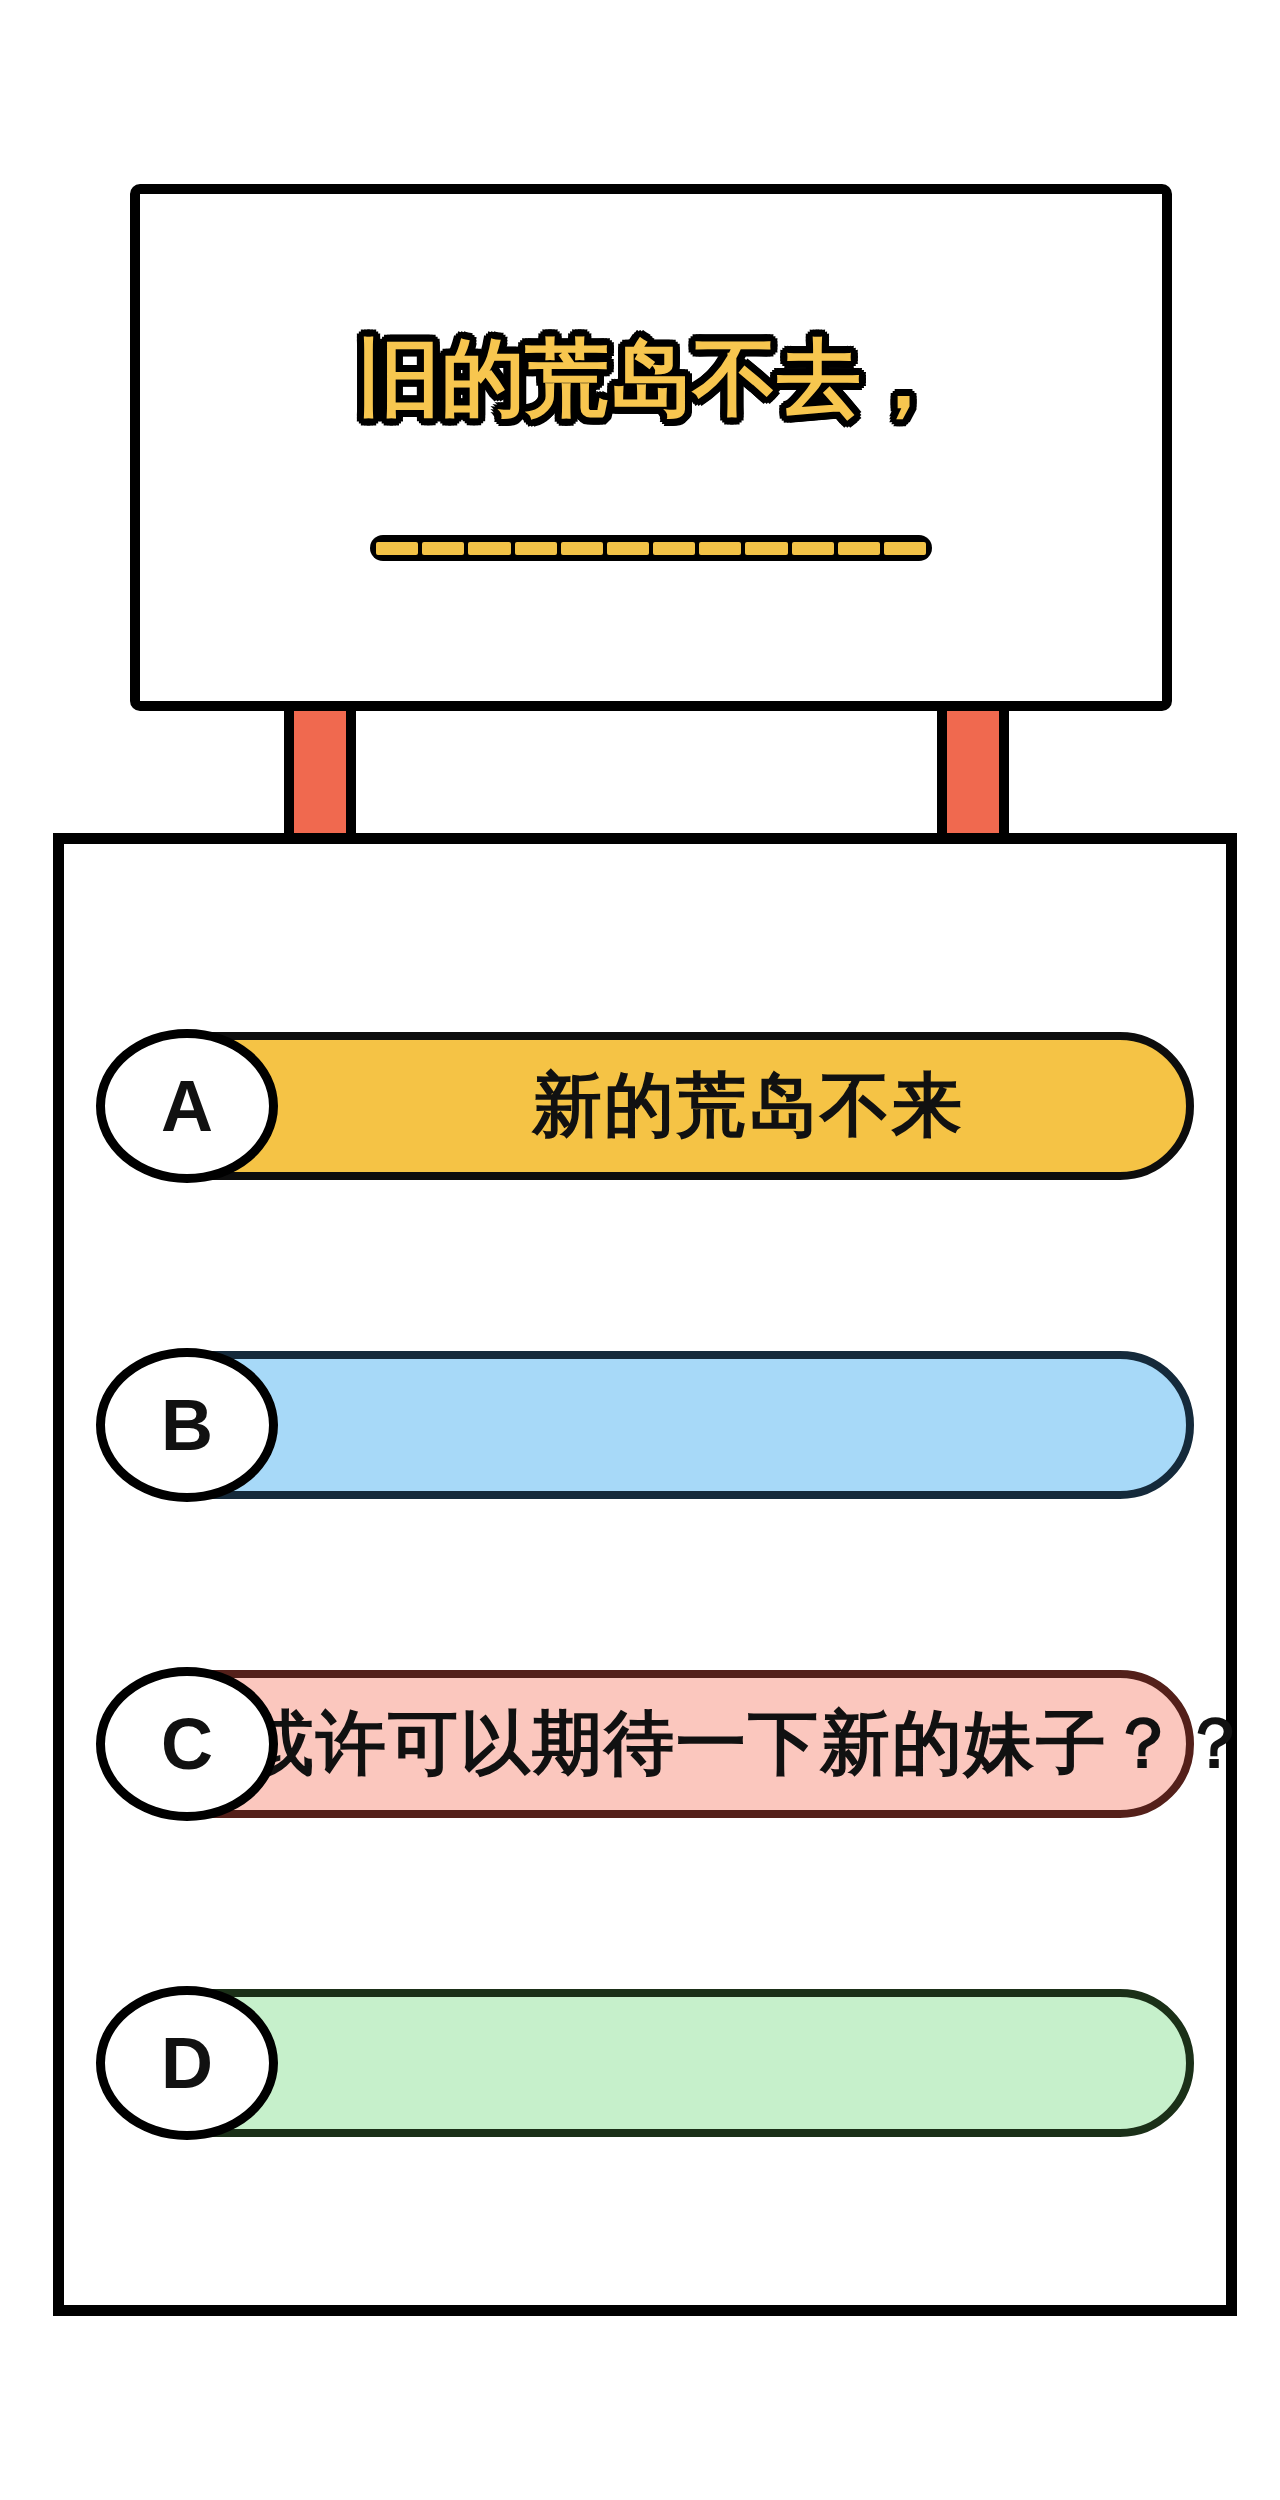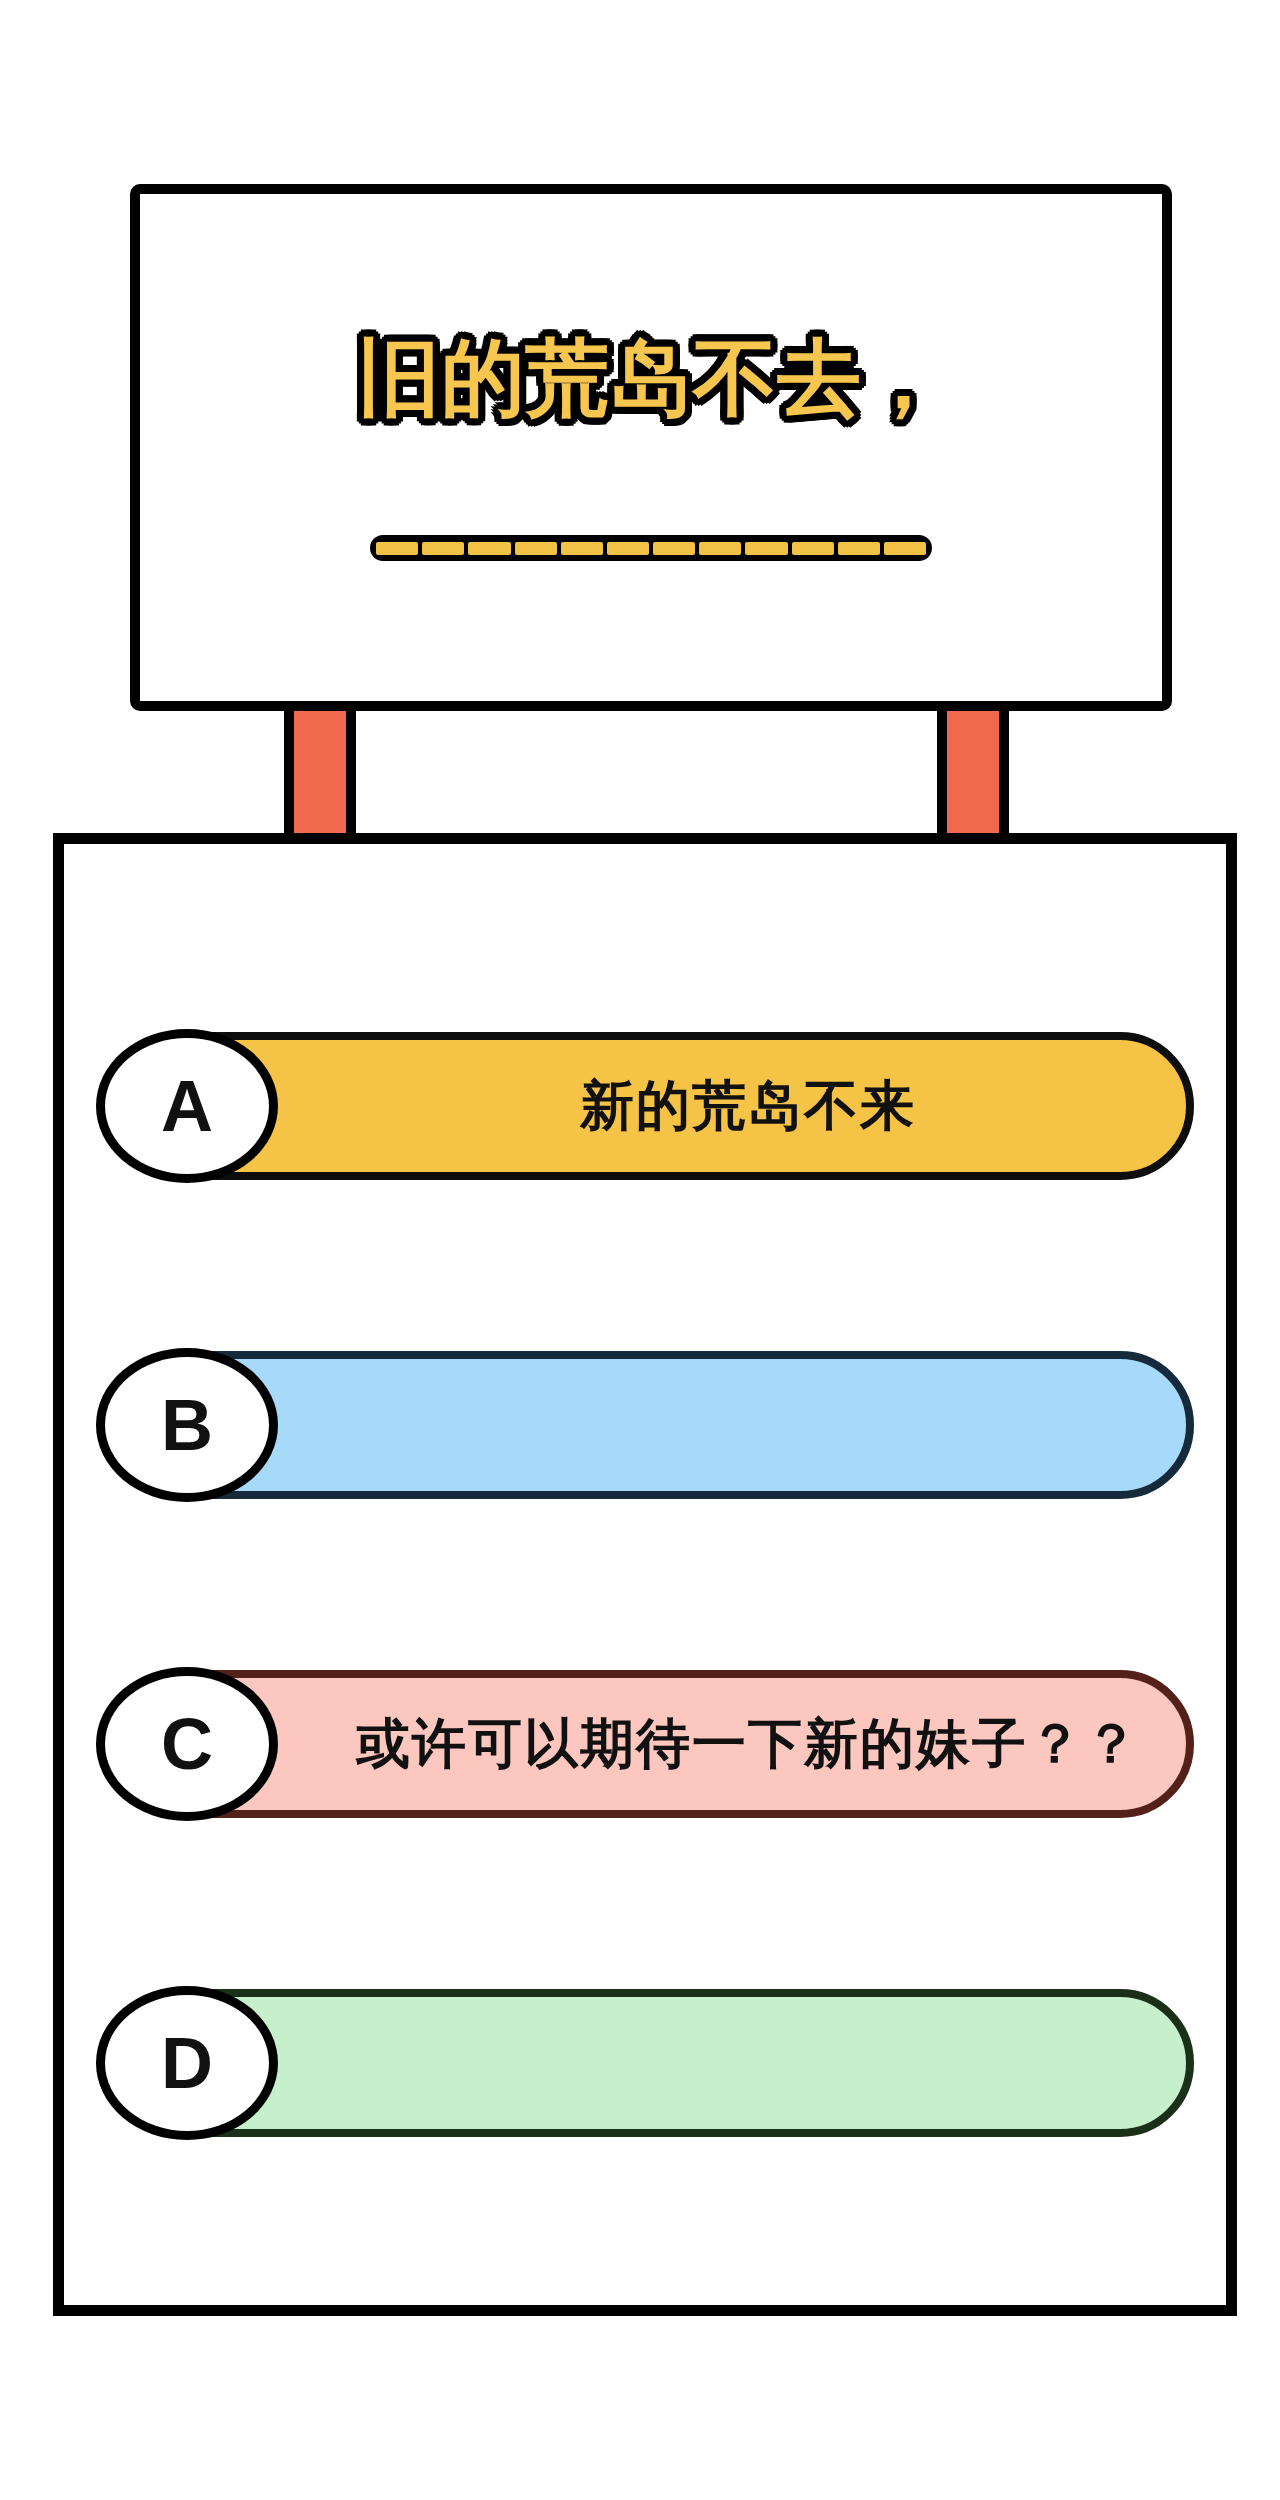--- a/index.html
+++ b/index.html
@@ -95,21 +95,21 @@
     align-items: center;
     justify-content: center;
     padding-left: 190px;
   }
   .option.a { top: 188px; }
   .option.b { top: 507px; }
   .option.c { top: 826px; }
   .option.d { top: 1145px; }
 
   .option-text {
-    font-size: 54px;
+    font-size: 70px;
     font-weight: 600;
     color: #111111;
     letter-spacing: 2px;
     white-space: nowrap;
   }
 
   .option-cap {
     position: absolute;
     left: -24px; top: -11px;
     width: 182px; height: 154px;

